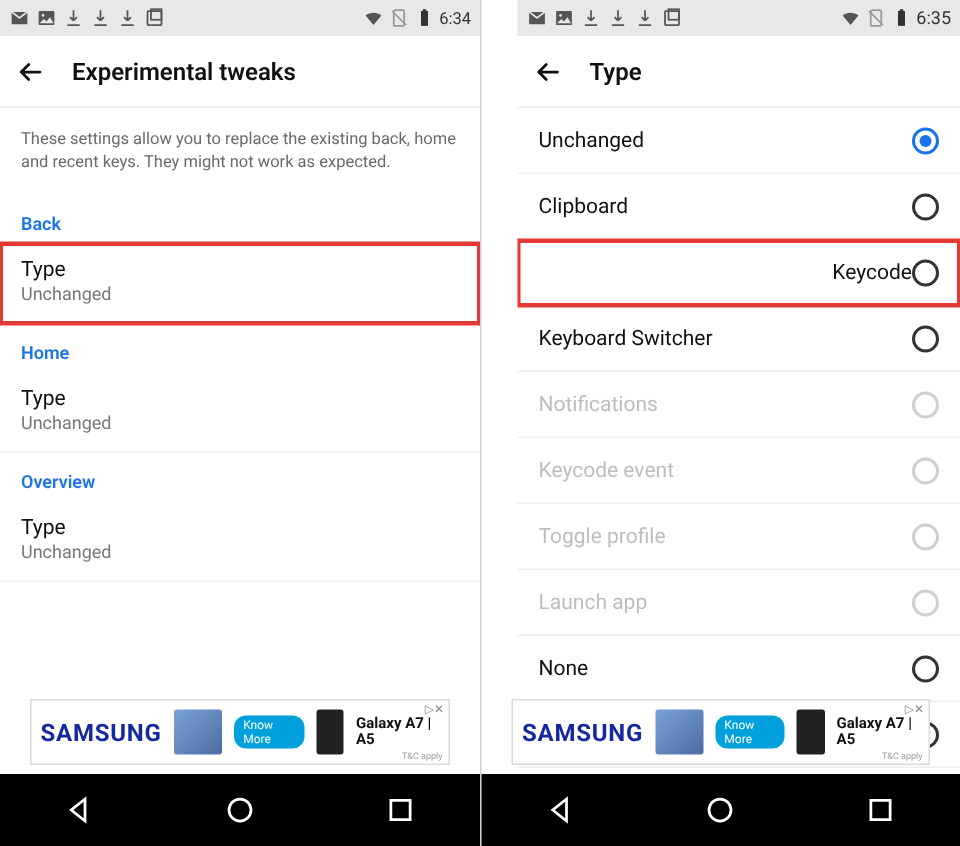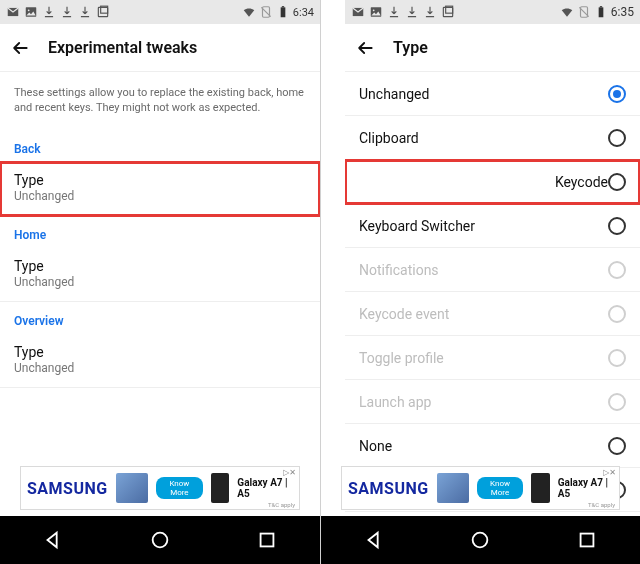--- a/index.html
+++ b/index.html
@@ -34,21 +34,21 @@
   .radio { width: 18px; height: 18px; border: 2px solid #333; border-radius: 50%; position: relative; flex:0 0 auto; }
   .option.disabled .radio { border-color: #cfcfcf; }
   .radio.checked { border-color: #1a73e8; }
   .radio.checked::after { content: ""; position: absolute; inset: 3px; background: #1a73e8; border-radius: 50%; }
 
   .highlight { outline: 3px solid #e53935; outline-offset: -2px; justify-content: flex-end; }
 
   .ad { position: absolute; left: 20px; right: 20px; bottom: 54px; height: 44px; background: #fff; border: 1px solid #dadada; display: flex; align-items: center; padding: 3px 6px; gap: 8px; }
   .ad .brand { font-size: 16px; font-weight: 700; color: #1428a0; letter-spacing: 0.5px; }
   .ad .thumb { width: 38px; height: 30px; background: linear-gradient(135deg,#7aa3d6,#4b6ca3); border-radius: 2px; }
-  .ad .btn { font-size: 8px; background: #00a0dc; color: #fff; padding: 2px 6px; border-radius: 8px; text-align: center; }
+  .ad .btn { font-size: 8px; background: #00a0dc; color: #fff; padding: 2px 6px; border-radius: 8px; }
   .ad .thumb2 { width: 22px; height: 30px; background: #222; border-radius: 2px; margin-left:auto; }
   .ad .prod { font-size: 10px; font-weight: 700; color: #111; }
   .ad .ax { font-size: 8px; color:#888; position:absolute; top:1px; right:3px; }
   .ad .tc { font-size: 6px; color:#999; position:absolute; bottom:1px; right:4px; }
 
   .navbar { height: 48px; background: #000; display: flex; align-items: center; justify-content: space-around; position: absolute; left:0; right:0; bottom:0; }
   .navbtn { width: 26px; height: 26px; color: #fff; display:flex; align-items:center; justify-content:center; cursor:pointer; }
   .navbtn svg { width: 22px; height: 22px; stroke: #fff; fill: none; stroke-width: 2; }
 </style>
 </head>

